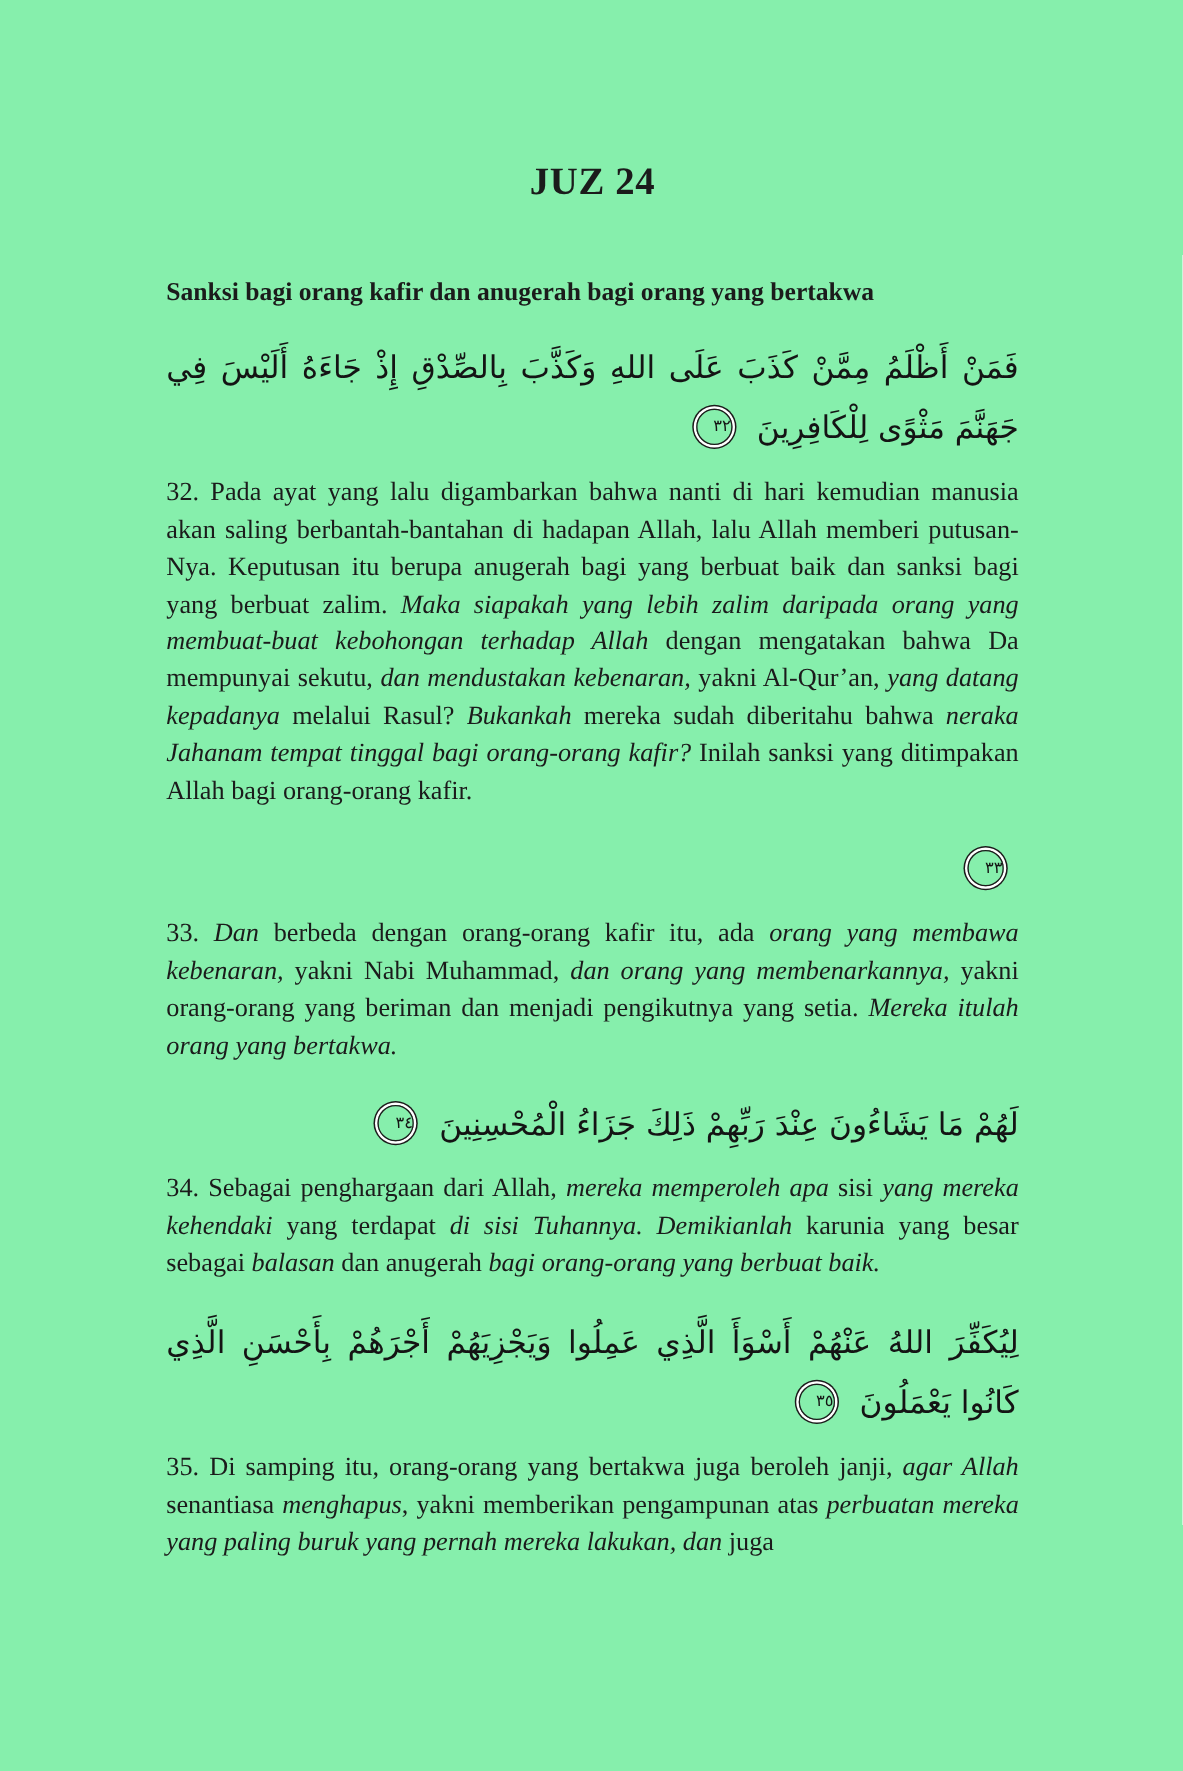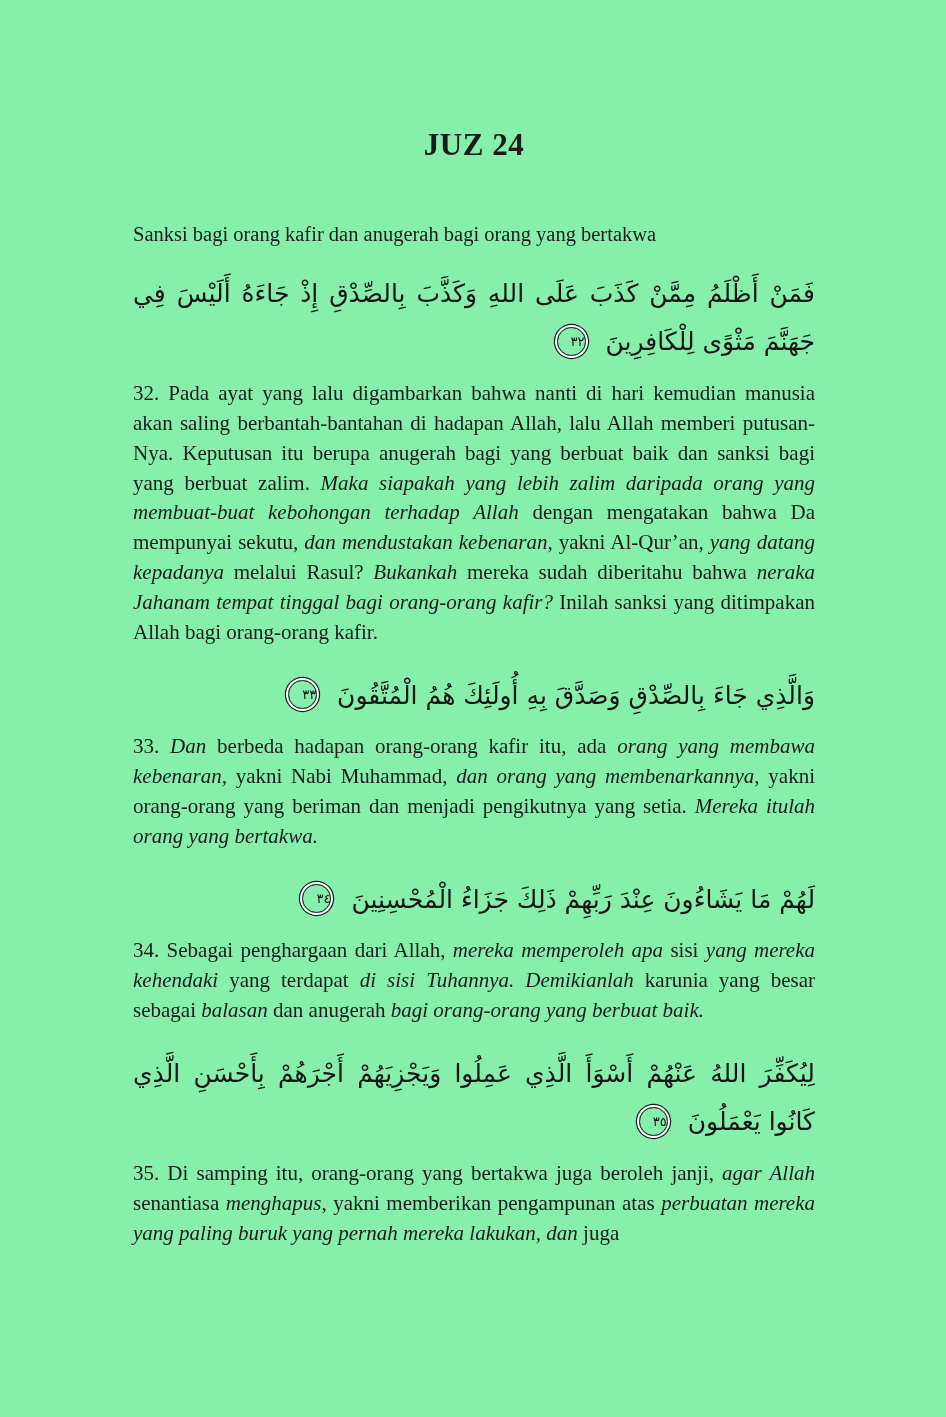--- a/index.html
+++ b/index.html
@@ -26,21 +26,21 @@
     line-height: 1.1;
     font-weight: bold;
     text-align: center;
     letter-spacing: 0.5px;
     font-family: "Liberation Serif", serif;
   }
   .section-heading {
     margin: 0 0 22px 0;
     font-size: 20.5px;
     line-height: 1.25;
-    font-weight: normal;
+    font-weight: bold;
     font-family: "Liberation Serif", serif;
   }
   .verse { margin: 0 0 24px 0; }
   .arabic {
     direction: rtl;
     unicode-bidi: embed;
     text-align: justify;
     text-align-last: right;
     font-family: "DejaVu Sans", sans-serif;
     font-size: 25px;
@@ -87,25 +87,25 @@
     <div class="arabic" dir="rtl">
       <span class="ar-text">فَمَنْ أَظْلَمُ مِمَّنْ كَذَبَ عَلَى اللهِ وَكَذَّبَ بِالصِّدْقِ إِذْ جَاءَهُ أَلَيْسَ فِي جَهَنَّمَ مَثْوًى لِلْكَافِرِينَ </span><span class="ayah-marker">
             <span class="ayah-num">٣٢</span>
           </span>
     </div>
     <p class="trans"><span>32. Pada ayat yang lalu digambarkan bahwa nanti di hari kemudian manusia akan saling berbantah-bantahan di hadapan Allah, lalu Allah memberi putusan-Nya. Keputusan itu berupa anugerah bagi yang berbuat baik dan sanksi bagi yang berbuat zalim. </span><em>Maka siapakah yang lebih zalim daripada orang yang membuat-buat kebohongan terhadap Allah </em><span>dengan mengatakan bahwa Da mempunyai sekutu, </span><em>dan mendustakan kebenaran, </em><span>yakni Al-Qur’an, </span><em>yang datang kepadanya </em><span>melalui Rasul? </span><em>Bukankah </em><span>mereka sudah diberitahu bahwa </span><em>neraka Jahanam tempat tinggal bagi orang-orang kafir? </em><span>Inilah sanksi yang ditimpakan Allah bagi orang-orang kafir.</span></p>
   </section>
 
   <section class="verse">
     <div class="arabic" dir="rtl">
-      <span class="ar-text">وَالَّذِي جَاءَ بِالصِّدْقِ وَصَدَّقَ بِهِ أُولَئِكَ هُمُ الْمُتَّقُونَ </span><span class="ayah-marker">
+      <span class="ayah-marker">
             <span class="ayah-num">٣٣</span>
           </span>
     </div>
-    <p class="trans"><span>33. </span><em>Dan </em><span>berbeda hadapan orang-orang kafir itu, ada </span><em>orang yang membawa kebenaran, </em><span>yakni Nabi Muhammad, </span><em>dan orang yang membenarkannya, </em><span>yakni orang-orang yang beriman dan menjadi pengikutnya yang setia. </span><em>Mereka itulah orang yang bertakwa.</em></p>
+    <p class="trans"><span>33. </span><em>Dan </em><span>berbeda dengan orang-orang kafir itu, ada </span><em>orang yang membawa kebenaran, </em><span>yakni Nabi Muhammad, </span><em>dan orang yang membenarkannya, </em><span>yakni orang-orang yang beriman dan menjadi pengikutnya yang setia. </span><em>Mereka itulah orang yang bertakwa.</em></p>
   </section>
 
   <section class="verse">
     <div class="arabic" dir="rtl">
       <span class="ar-text">لَهُمْ مَا يَشَاءُونَ عِنْدَ رَبِّهِمْ ذَلِكَ جَزَاءُ الْمُحْسِنِينَ </span><span class="ayah-marker">
             <span class="ayah-num">٣٤</span>
           </span>
     </div>
     <p class="trans"><span>34. Sebagai penghargaan dari Allah, </span><em>mereka memperoleh apa </em><span>sisi </span><em>yang mereka kehendaki </em><span>yang terdapat </span><em>di sisi Tuhannya. Demikianlah </em><span>karunia yang besar sebagai </span><em>balasan </em><span>dan anugerah </span><em>bagi orang-orang yang berbuat baik.</em></p>
   </section>

